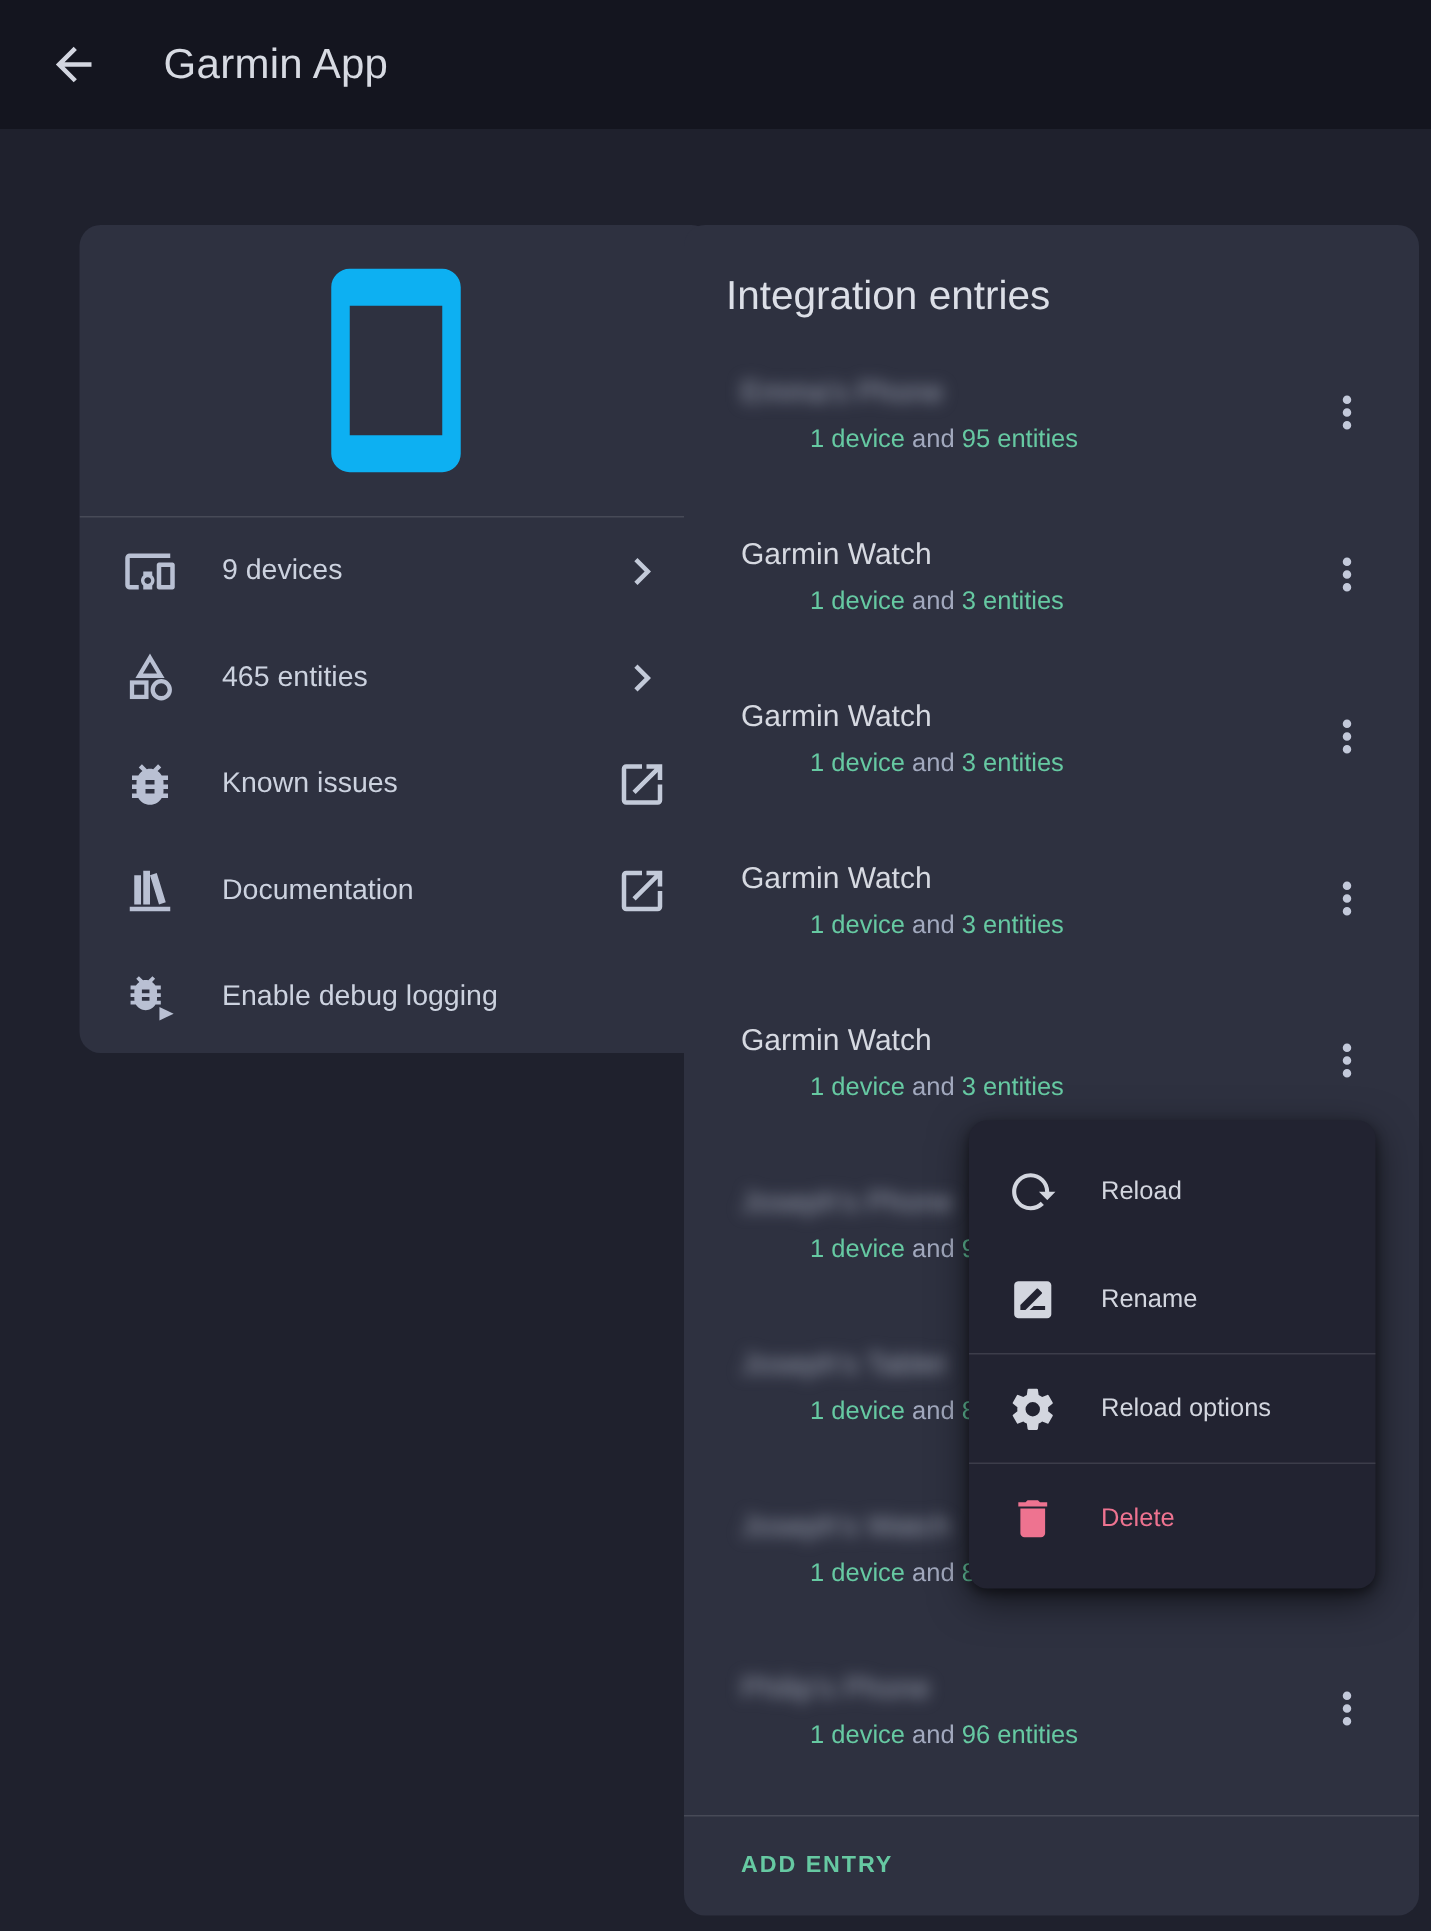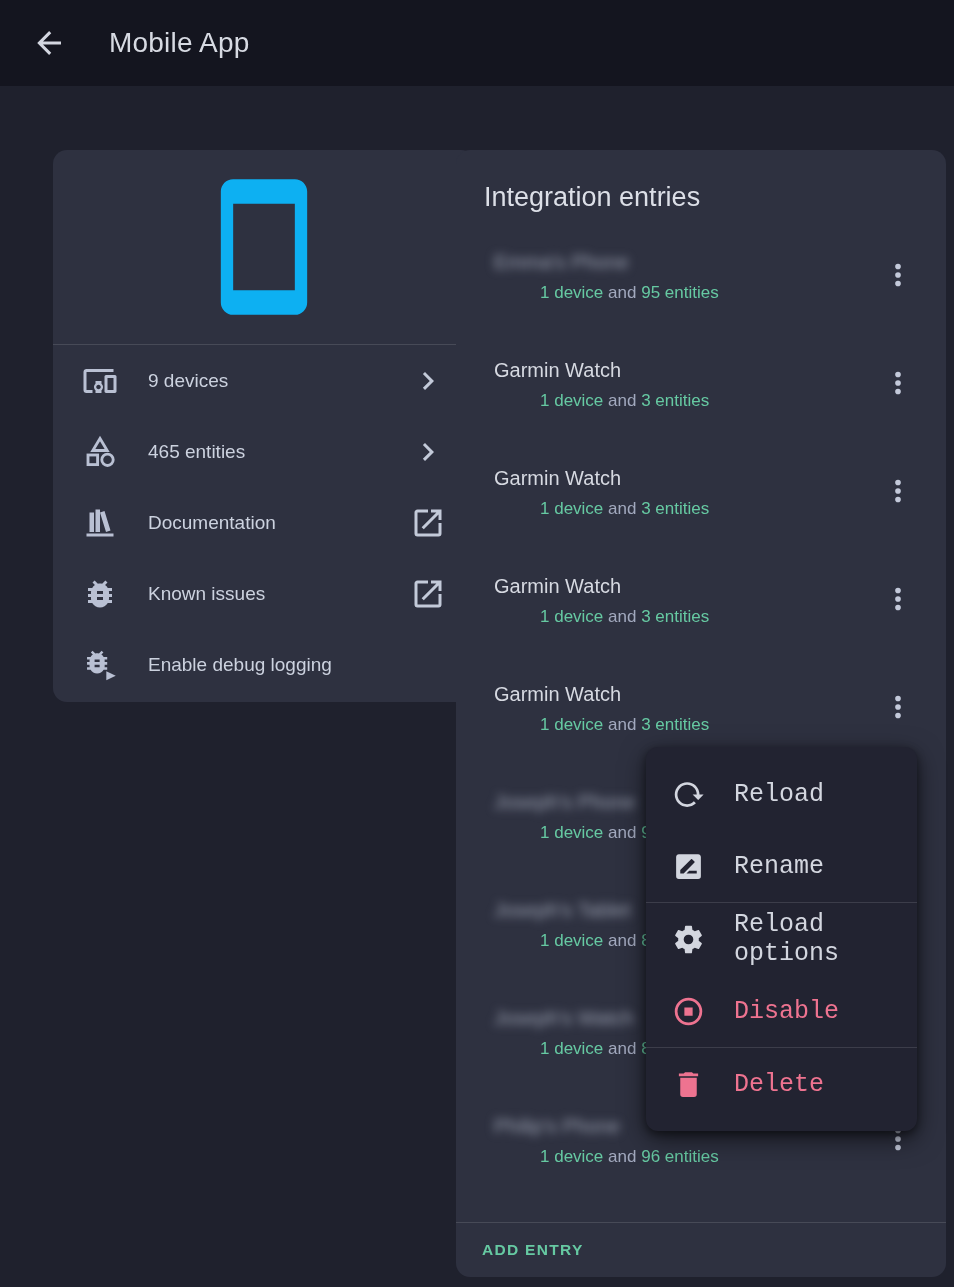--- a/index.html
+++ b/index.html
@@ -45,31 +45,31 @@
   .entry{height:108px;padding:12px 28px 0 38px;display:flex;align-items:flex-start;}
   .entry-text{min-width:0;}
   .entry-title{font-size:20px;line-height:26px;color:#d6d9e1;white-space:nowrap;}
   .entry-title.blurred{filter:blur(5px);color:#9aa0b0;}
   .entry-sub{margin-top:7px;font-size:17px;line-height:22px;white-space:nowrap;margin-left:46px;}
   .lnk{color:var(--link-green);cursor:pointer;}
   .conj{color:var(--text-secondary);}
   .kebab{margin-left:auto;margin-top:6px;width:40px;height:40px;border:none;background:none;
          color:#c3c9da;display:flex;align-items:center;justify-content:center;cursor:pointer;flex:none;}
   .kebab svg{width:34px;height:34px;}
-  .card-footer{position:absolute;left:0;right:0;bottom:0;height:55px;border-top:1px solid var(--divider);
-               display:flex;align-items:center;padding-left:26px;margin-top:36px;}
+  .card-footer{position:absolute;left:0;right:0;bottom:0;height:67px;border-top:1px solid var(--divider);
+               display:flex;align-items:center;padding-left:38px;margin-top:36px;}
   .add-entry{border:none;background:none;color:var(--link-green);font-family:inherit;
              font-size:15.5px;font-weight:700;letter-spacing:1.3px;cursor:pointer;}
 
   
   .menu{position:absolute;left:646px;top:747px;width:271px;background:var(--menu-bg);
         border-radius:12px;padding:11px 0;
         box-shadow:0 8px 26px rgba(0,0,0,.55),0 3px 8px rgba(0,0,0,.45);}
-  .menu-item{height:72px;display:flex;align-items:center;padding:0 26px;font-size:25px;
-             color:#d3d6df;cursor:pointer;font-family:Liberation Mono, monospace;}
+  .menu-item{height:72px;display:flex;align-items:center;padding:0 26px;font-size:17px;
+             color:#d3d6df;cursor:pointer;}
   .mi-icon{width:33px;height:33px;margin-right:29px;flex:none;}
   .menu-item.danger{color:var(--danger-pink);}
   .menu-divider{border-top:1px solid var(--divider);}
 </style>
 </head>
 <body>
 
 <svg width="0" height="0" style="position:absolute" aria-hidden="true">
   <defs>
     <symbol id="i-arrow-left" viewBox="0 0 24 24">
@@ -124,21 +124,21 @@
       </symbol>
   </defs>
 </svg>
 
 <header class="appbar">
   <button class="back-btn">
     <svg>
         <use href="#i-arrow-left"></use>
       </svg>
   </button>
-  <h1 class="appbar-title">Mobile App</h1>
+  <h1 class="appbar-title">Garmin App</h1>
 </header>
 
 <section class="info-card">
   <div class="media">
     <svg>
         <use href="#i-cellphone"></use>
       </svg>
   </div>
   <div class="info-rows">
     <div class="info-row">
@@ -154,32 +154,32 @@
       <svg class="row-icon">
           <use href="#i-shapes"></use>
         </svg>
       <span class="row-label">465 entities</span>
       <svg class="row-trailing">
           <use href="#i-chevron-right"></use>
         </svg>
     </div>
     <div class="info-row">
       <svg class="row-icon">
-          <use href="#i-bookshelf"></use>
-        </svg>
-      <span class="row-label">Documentation</span>
+          <use href="#i-bug"></use>
+        </svg>
+      <span class="row-label">Known issues</span>
       <svg class="row-trailing">
           <use href="#i-open-in-new"></use>
         </svg>
     </div>
     <div class="info-row">
       <svg class="row-icon">
-          <use href="#i-bug"></use>
-        </svg>
-      <span class="row-label">Known issues</span>
+          <use href="#i-bookshelf"></use>
+        </svg>
+      <span class="row-label">Documentation</span>
       <svg class="row-trailing">
           <use href="#i-open-in-new"></use>
         </svg>
     </div>
     <div class="info-row">
       <svg class="row-icon">
           <use href="#i-bug-play"></use>
         </svg>
       <span class="row-label">Enable debug logging</span>
     </div>
@@ -318,26 +318,20 @@
       </svg>
     <span>Rename</span>
   </div>
   <div class="menu-divider"></div>
   <div class="menu-item">
     <svg class="mi-icon">
         <use href="#i-gear"></use>
       </svg>
     <span>Reload options</span>
   </div>
-  <div class="menu-item danger">
-    <svg class="mi-icon">
-        <use href="#i-stop-circle"></use>
-      </svg>
-    <span>Disable</span>
-  </div>
   <div class="menu-divider"></div>
   <div class="menu-item danger">
     <svg class="mi-icon">
         <use href="#i-trash"></use>
       </svg>
     <span>Delete</span>
   </div>
 </div>
 
 </body></html>

